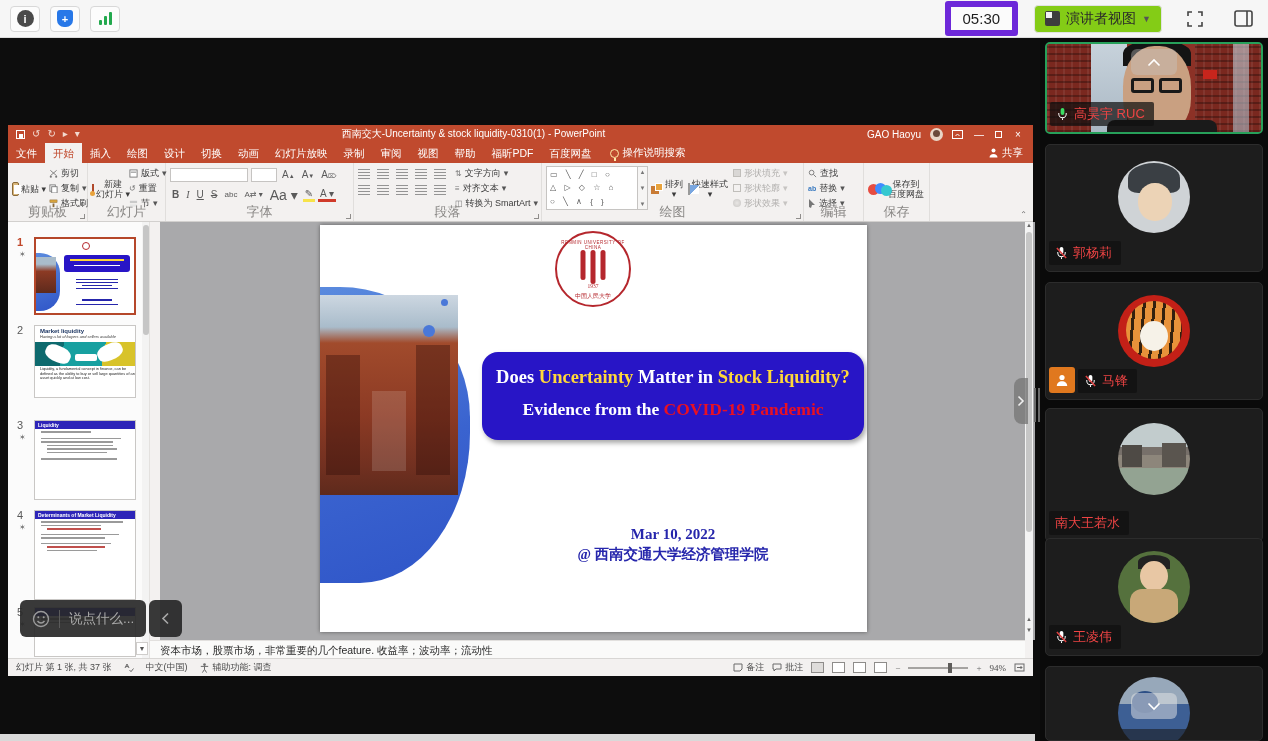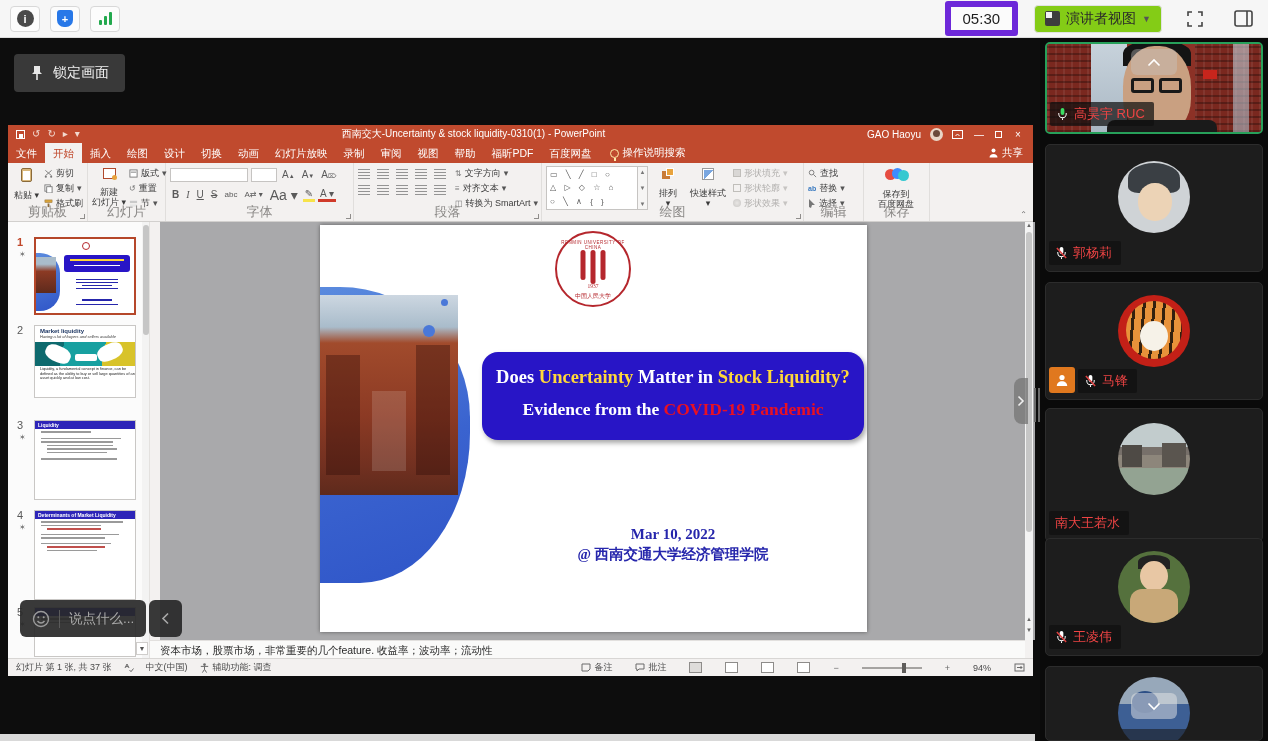--- a/index.html
+++ b/index.html
@@ -60,21 +60,21 @@
   .tellme { display:flex; align-items:center; gap:4px; margin-left:10px; color:#fff; font-size:10.5px; }
   .bulb { width:9px; height:9px; border-radius:50%; border:1px solid #ffe9a8; background:transparent; position:relative; }
   .bulb i{ position:absolute; left:3px; top:8px; width:2px; height:3px; background:#ffe9a8; }
   .share { margin-left:auto; display:flex; align-items:center; gap:4px; padding-right:10px; color:#fff; font-size:10.5px; }
 
   
   .ribbon { position:absolute; left:0; top:38px; width:100%; height:59px; background:#f3f1f0; border-bottom:1px solid #d2d0ce; display:flex; }
   .rgroup { position:relative; border-right:1px solid #e0dedc; padding:3px 4px 11px 4px; display:flex; gap:3px; }
   .glabel { position:absolute; left:0; bottom:0; width:100%; text-align:center; font-size:13px; color:#8a8886; }
   .dlg { position:absolute; right:2px; bottom:2px; width:5px; height:5px; border-right:1px solid #8f8d8b; border-bottom:1px solid #8f8d8b; }
-  .bigbtn { width:34px; display:flex; flex-direction:column; align-items:center; justify-content:flex-start; gap:8px; padding-top:2px; }
+  .bigbtn { width:34px; display:flex; flex-direction:row; align-items:center; justify-content:flex-start; gap:2px; padding-top:2px; }
   .bigbtn .blbl { font-size:9px; color:#3b3b3b; text-align:center; line-height:10px; white-space:nowrap; }
   .minicol { display:flex; flex-direction:column; justify-content:flex-start; gap:1px; }
   .mini { display:flex; align-items:center; gap:3px; height:14px; font-size:9px; color:#3b3b3b; white-space:nowrap; }
   .mini.gray { color:#b2b0ae; }
   .ic { display:inline-flex; align-items:center; justify-content:center; }
   .clip-glyph { width:11px; height:14px; background:#d9b77a; border:1px solid #8a6a3a; border-radius:2px; position:relative; }
   .clip-glyph i { position:absolute; left:1px; top:2px; width:7px; height:9px; background:#fff; }
   .newslide-glyph { width:13px; height:11px; background:#fff; border:1px solid #b0492c; position:relative; }
   .newslide-glyph i { position:absolute; right:-2px; bottom:-2px; width:5px; height:5px; background:#e8a33d; border-radius:50%; }
   .fontrow { display:flex; align-items:center; gap:3px; height:17px; }
@@ -110,21 +110,21 @@
 
   .slidearea { position:absolute; left:142px; top:97px; width:875px; height:418px; background:#a9a9ab;margin-left:10px; }
   .vscroll { position:absolute; left:1017px; top:97px; width:8px; height:418px; background:#f3f3f3; }
   .vscroll .vthumb { position:absolute; left:1px; top:10px; width:6px; height:300px; background:#c6c6c6; border-radius:3px; }
   .vscroll .va { position:absolute; left:0; width:8px; text-align:center; font-size:6px; color:#666; }
 
   .notesbar { position:absolute; left:142px; top:515px; width:875px; height:18px; background:#fafaf9; border-top:1px solid #e2e0de; line-height:18px; padding-left:10px; font-size:10.5px; color:#2a2a2a; white-space:nowrap; overflow:hidden; }
   .notes-collapse { position:absolute; left:128px; top:517px; width:12px; height:13px; background:#fff; border:1px solid #cfcdcb; font-size:7px; color:#555; text-align:center; line-height:12px; z-index:5; }
 
   .statusbar { position:absolute; left:0; top:533px; width:1025px; height:18px; background:#f3f1f0; border-top:1px solid #d8d6d4; display:flex; align-items:center; font-size:9px; color:#4a4a4a; padding:0 8px; gap:12px; }
-  .sb-right { margin-left:auto; display:flex; align-items:center; gap:23px; }
+  .sb-right { margin-left:auto; display:flex; align-items:center; gap:8px;font-family:Liberation Serif, serif; }
   .viewbox { width:13px; height:11px; border:1px solid #8e8c8a; background:#fff; position:relative; }
   .viewbox.active { background:#dedcda; }
   .zoomtrack { width:60px; height:2px; background:#a5a3a1; position:relative; }
   .zoomtrack i { position:absolute; left:40px; top:-4px; width:4px; height:10px; background:#5f5d5b; }
 
   
   .slide { position:absolute; left:160px; top:3px; width:547px; height:407px; background:#fff; box-shadow:0 0 4px rgba(0,0,0,.45); font-family:"Liberation Serif", serif; overflow:hidden; }
   .logo { position:absolute; left:235px; top:6px; width:76px; height:76px; border:2.5px solid #b5272d; border-radius:50%; }
   .logo .arc { position:absolute; left:0; top:7px; width:100%; text-align:center; font-size:4.5px; color:#b5272d; letter-spacing:.5px; font-family:"Liberation Sans",sans-serif; }
   .logo .waves { position:absolute; left:50%; top:17px; transform:translateX(-50%); display:flex; gap:5px; }
@@ -230,27 +230,20 @@
     <div class="tb-right-icon" style="margin-right:10px">
       <svg width="19" height="17" viewBox="0 0 19 17">
           <rect x="1" y="1" width="17" height="15" rx="2" stroke="#444" stroke-width="1.6" fill="none"></rect>
           <line x1="13" y1="1" x2="13" y2="16" stroke="#444" stroke-width="1.6"></line>
         </svg>
     </div>
   </div>
 
   <div class="stage">
 
-    <div class="lockbtn">
-      <svg width="14" height="16" viewBox="0 0 14 16">
-          <path d="M4 1h6v6l2 2H2l2-2z" fill="#e8e8e8"></path>
-          <line x1="7" y1="9" x2="7" y2="15" stroke="#e8e8e8" stroke-width="1.6"></line>
-        </svg>
-      <span>锁定画面</span>
-    </div>
 
     <div class="ppt">
 
       <div class="ppt-titlebar">
         <div class="qat">
           <div class="qsave">
               <i></i>
             </div>
           <span class="qarrow">↺</span>
           <span class="qarrow">↻</span>

